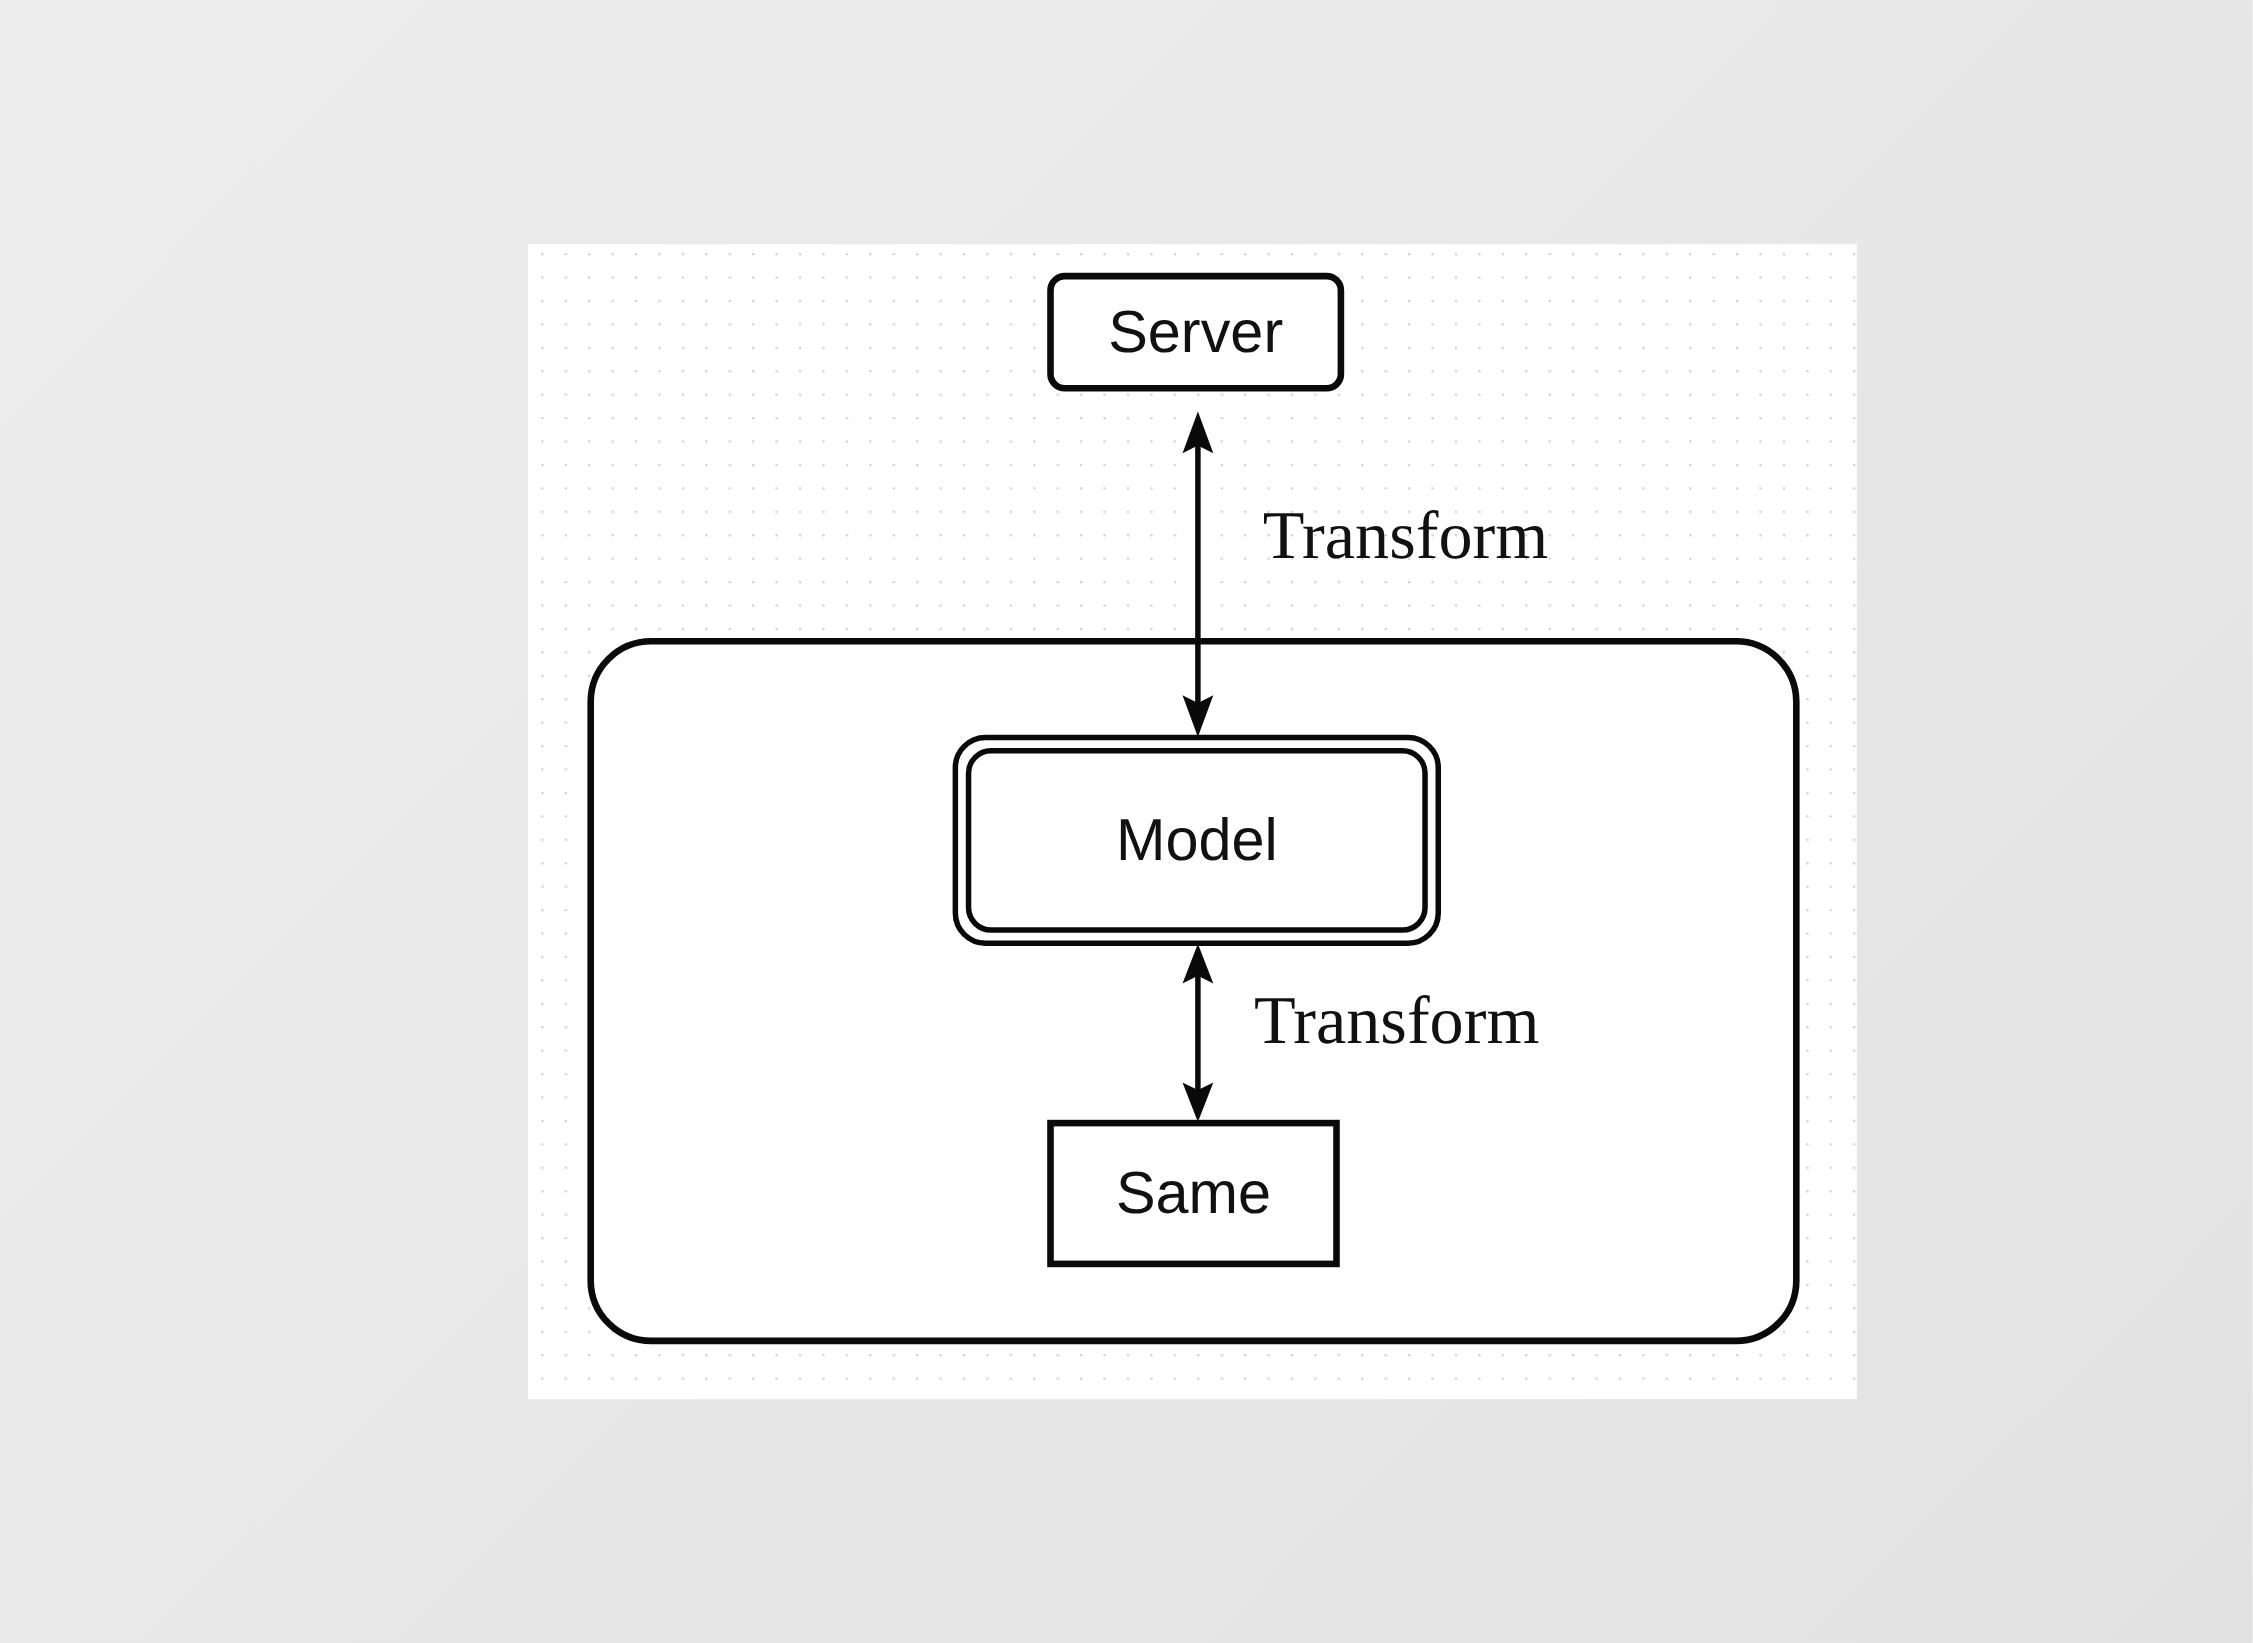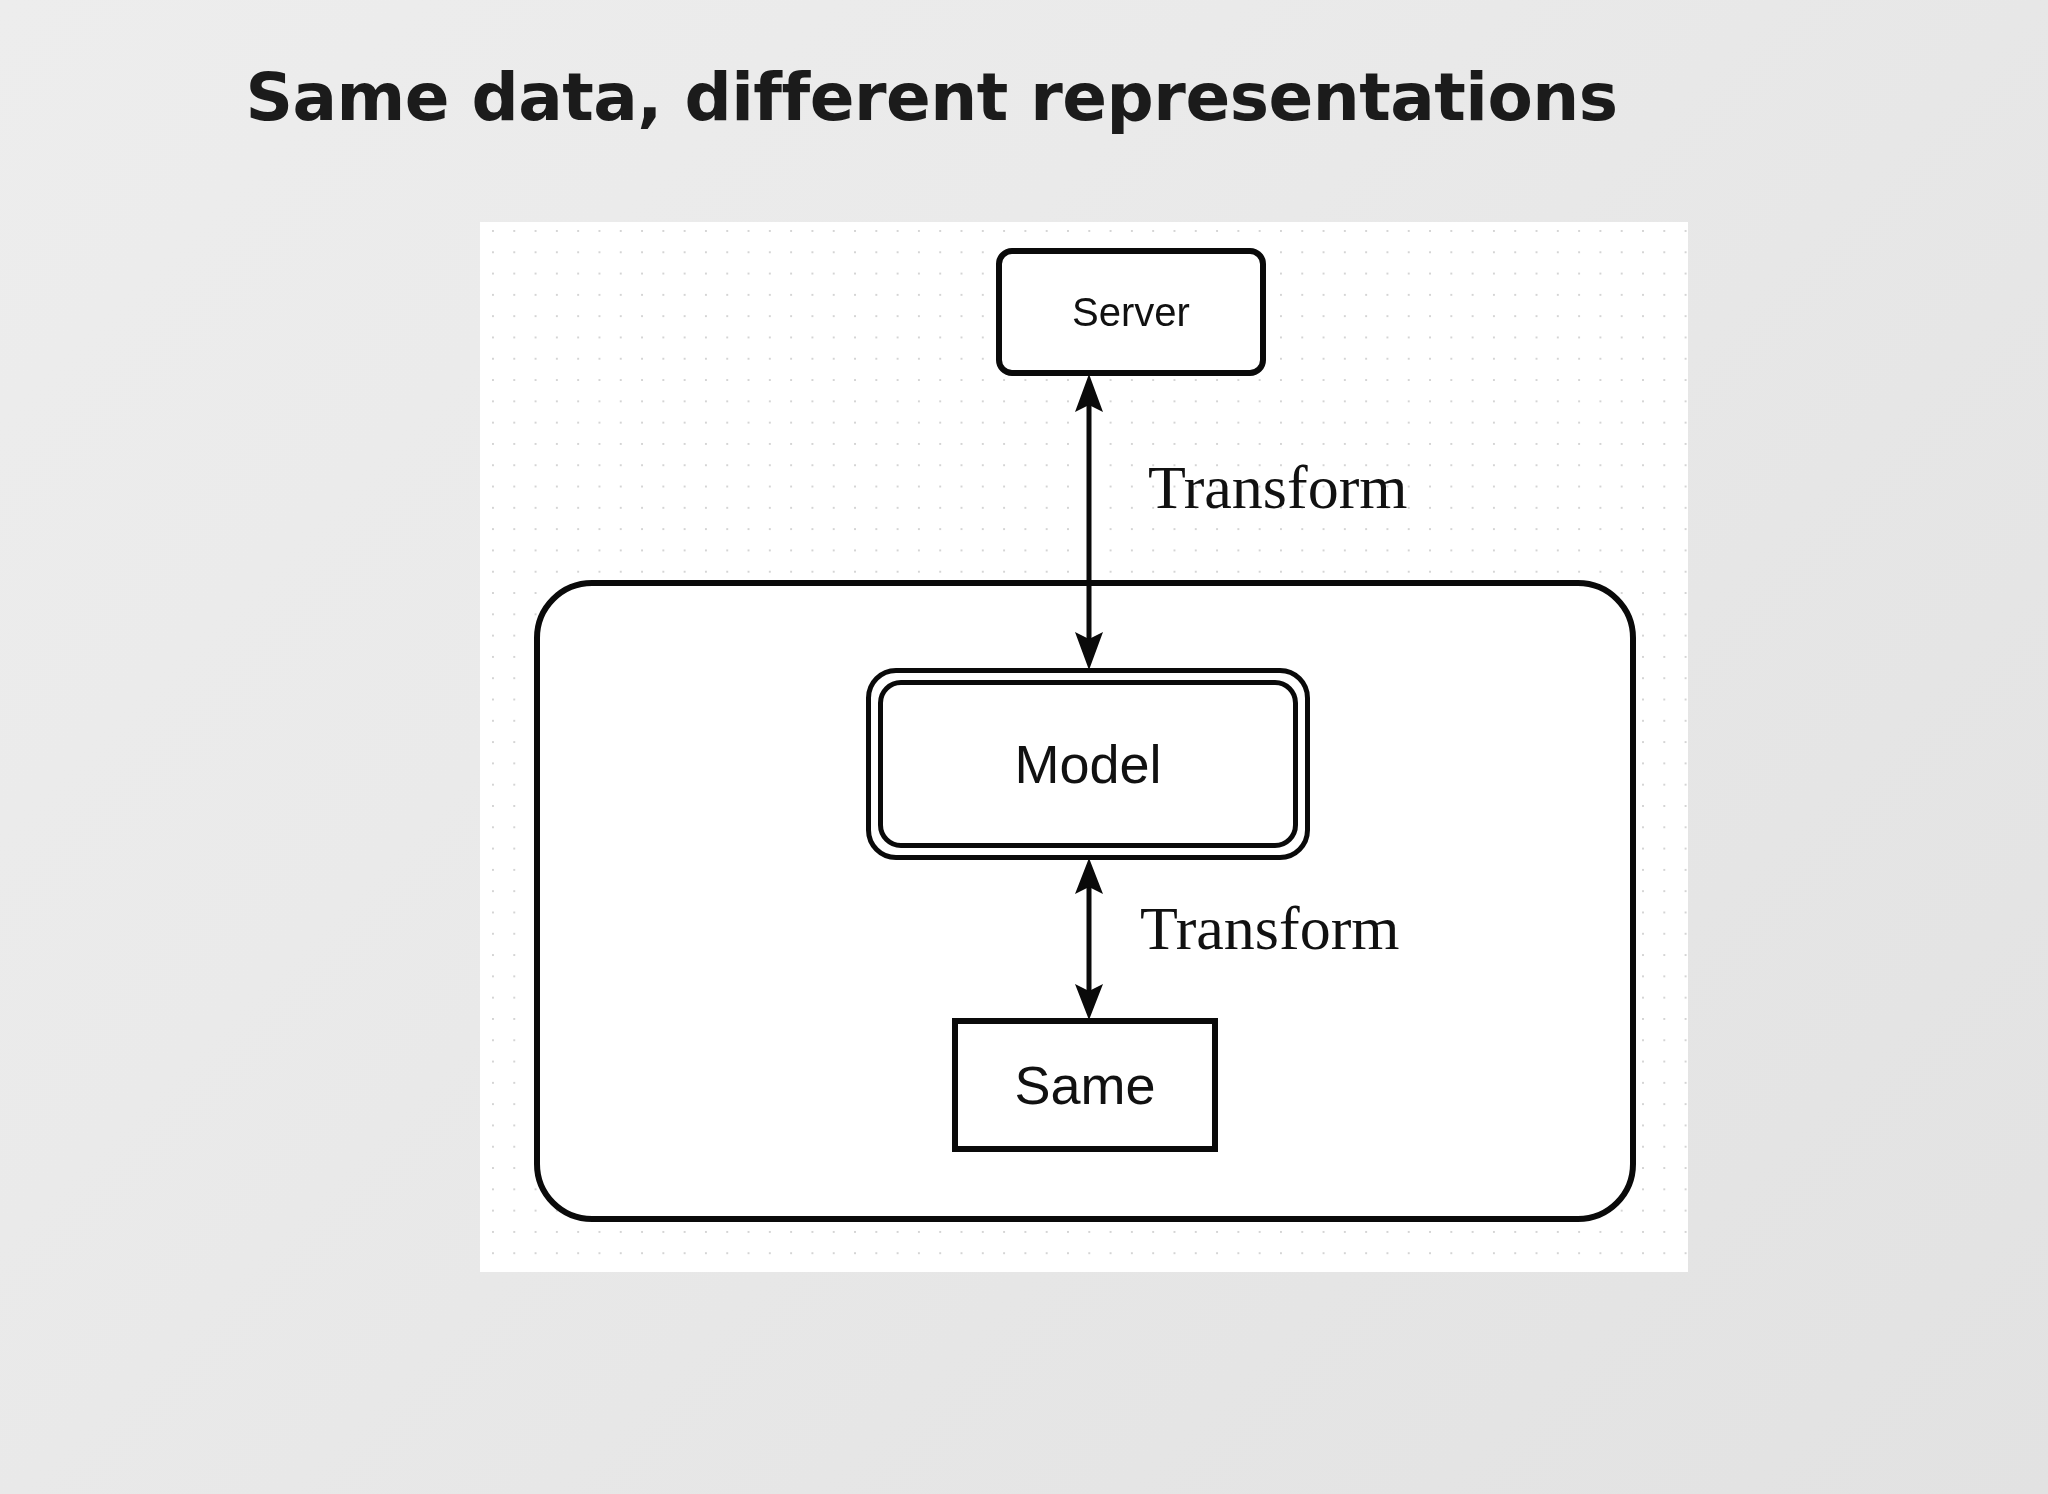--- a/index.html
+++ b/index.html
@@ -82,24 +82,23 @@
     justify-content: center;
     color: #111111;
     font-family: "Liberation Sans", "DejaVu Sans", sans-serif;
     font-weight: 400;
   }
 
   .node-server {
     left: 952px;
     top: 248px;
     width: 270px;
-    height: 128px;
+    height: 108px;
     border-radius: 16px;
-    font-size: 40px;
-    margin-left: 44px;
+    font-size: 54px;
   }
 
   
   .node-model {
     left: 866px;
     top: 668px;
     width: 444px;
     height: 192px;
     border-radius: 30px;
     border-width: 5px;
@@ -147,21 +146,20 @@
     white-space: nowrap;
   }
   .edge-label-top { left: 1148px; top: 452px; }
   .edge-label-bottom { left: 1140px; top: 893px; }
 </style>
 </head>
 <body>
 
 <div id="slide">
 
-  <div id="title">Same data, different representations</div>
 
   <div id="canvas"></div>
 
   <div id="shapes">
 
     <div class="client-box"></div>
 
     <div class="arrow arrow-top">
       <svg viewBox="0 0 58 300" preserveAspectRatio="none" aria-hidden="true">
         <line x1="29" y1="26" x2="29" y2="274" stroke="#0a0a0a" stroke-width="5"></line>

